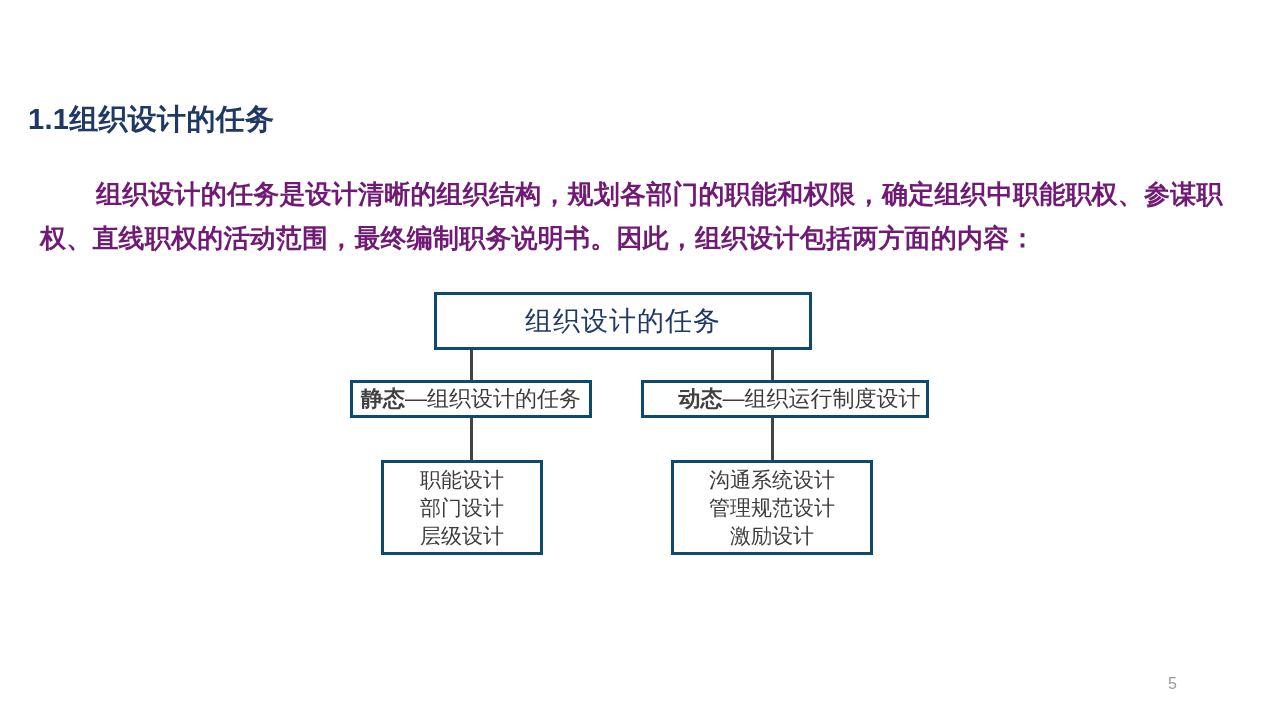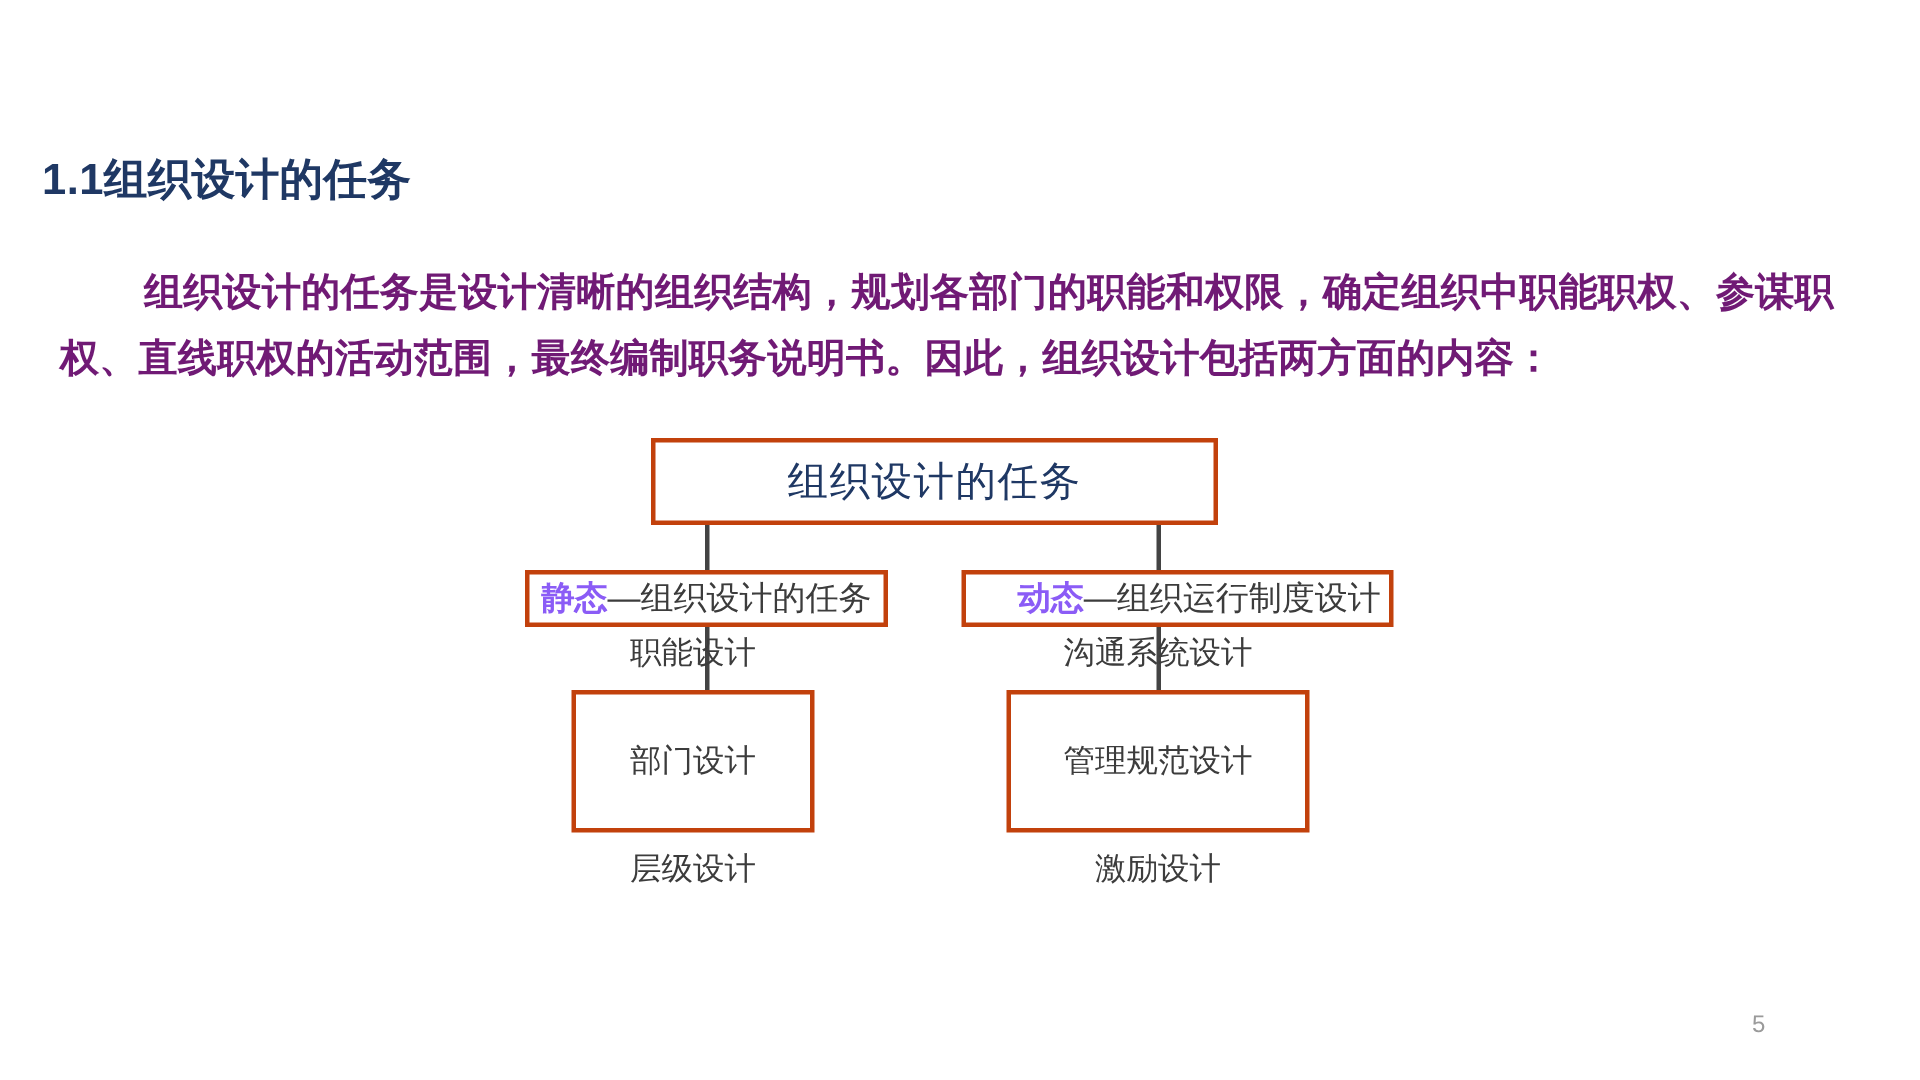--- a/index.html
+++ b/index.html
@@ -66,21 +66,21 @@
     position: absolute;
     left: 0;
     top: 0;
     width: 1280px;
     height: 720px;
     pointer-events: none;
   }
   .node {
     position: absolute;
     box-sizing: border-box;
-    border: 3px solid #c2410c;
+    border: 3px solid #0c4a6e;
     background: #ffffff;
     display: flex;
     flex-direction: column;
     align-items: center;
     justify-content: center;
     text-align: center;
   }
   .node-root {
     left: 434px;
     top: 292px;
@@ -106,27 +106,26 @@
     width: 288px;
     padding-left: 29px;
   }
   .node-l2 .node-label {
     font-size: 22px;
     color: #3C3C3C;
     white-space: nowrap;
   }
   .node-l2 .node-label b {
     font-weight: bold;
-    color: #8b5cf6;
+    color: #404040;
   }
   .node-leaf {
     top: 460px;
     height: 95px;
     justify-content: center;
-    gap: 44px;
   }
   .node-leaf-left {
     left: 381px;
     width: 162px;
   }
   .node-leaf-right {
     left: 671px;
     width: 202px;
   }
   .node-leaf .leaf-line {

